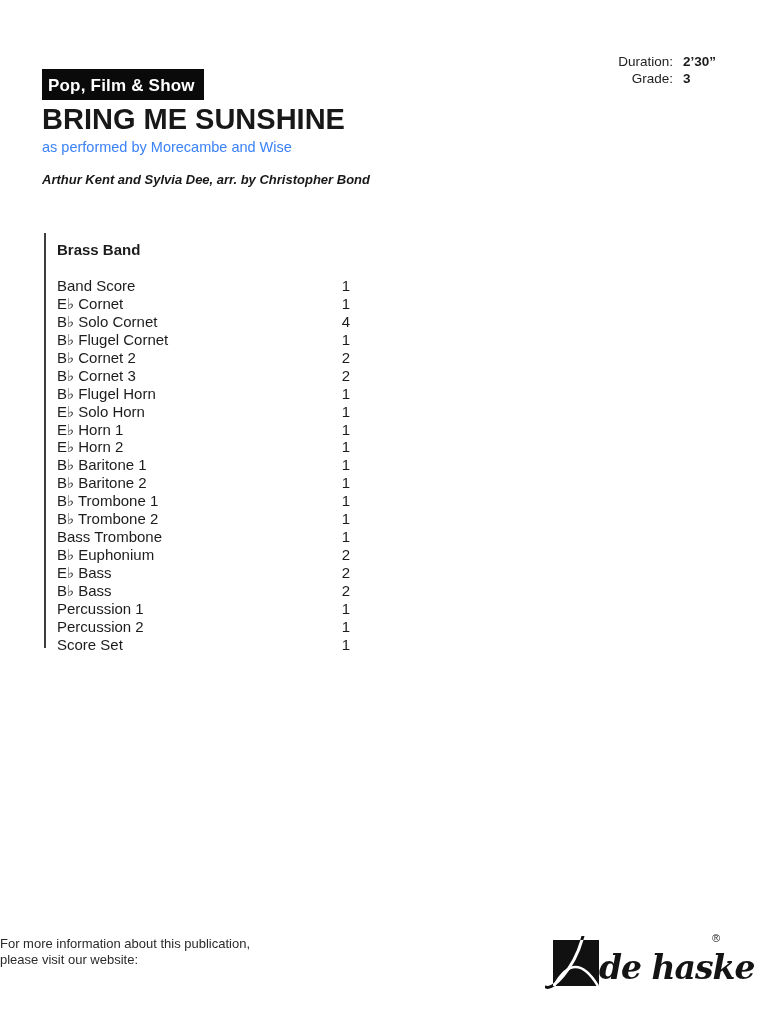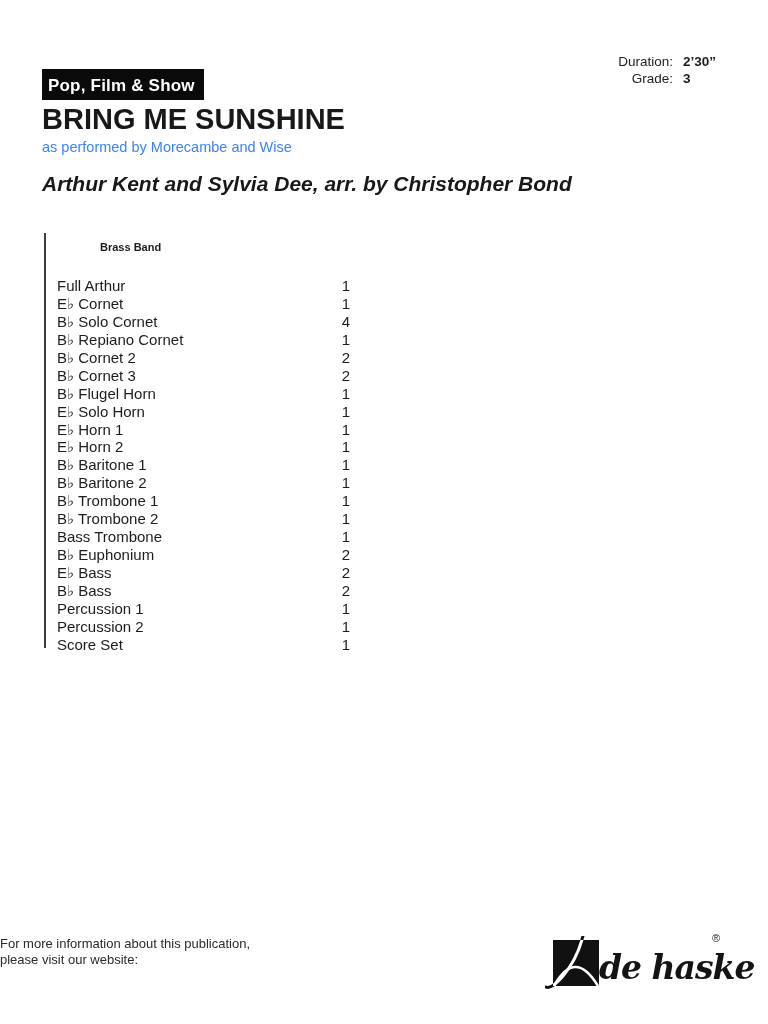--- a/index.html
+++ b/index.html
@@ -19,29 +19,29 @@
     top:53px;right:52px;display:grid;grid-template-columns:auto auto;
     column-gap:10px;font-size:13.5px;line-height:17px;
   }
   .meta .lbl{text-align:right;color:#222;}
   .meta .val{font-weight:bold;text-align:left;}
 
   .title{
     left:42px;top:103px;font-size:29px;font-weight:bold;letter-spacing:0px;color:#181818;
   }
   .subtitle{left:42px;top:139px;font-size:14.5px;color:#3b82f6;}
-  .credits{left:42px;top:172px;font-size:21px;font-weight:bold;font-style:italic;color:#181818;}
+  .credits{left:42px;top:172px;font-size:13px;font-weight:bold;font-style:italic;color:#181818;}
 
   .rule-v{
     left:44px;top:233px;width:2px;height:415px;background:#3d3d3d;
   }
   .instr{
     left:57px;top:241px;width:293px;
   }
-  .instr .head{font-size:11px;font-weight:bold;height:19px;margin-left:43px;}
+  .instr .head{font-size:15px;font-weight:bold;height:19px;}
   .instr .gap{height:17px;}
   .row{
     display:flex;justify-content:space-between;align-items:baseline;
     font-size:15px;height:17.95px;line-height:17.95px;
   }
   .row .qty{text-align:right;}
 
   .footer{
     left:0;top:936px;width:768px;text-align:left;
     font-size:13px;line-height:16px;color:#2a2a2a;
@@ -72,36 +72,36 @@
 <div class="abs credits">Arthur Kent and Sylvia Dee, arr. by Christopher Bond</div>
 
 <div class="abs rule-v"></div>
 
 <div class="abs instr">
   <div class="head">Brass Band</div>
   <div class="gap"></div>
   <div>
 
       <div class="row">
-        <span class="nm">Full Arthur</span>
+        <span class="nm">Band Score</span>
         <span class="qty">1</span>
       </div>
 
       <div class="row">
         <span class="nm">E♭ Cornet</span>
         <span class="qty">1</span>
       </div>
 
       <div class="row">
         <span class="nm">B♭ Solo Cornet</span>
         <span class="qty">4</span>
       </div>
 
       <div class="row">
-        <span class="nm">B♭ Repiano Cornet</span>
+        <span class="nm">B♭ Flugel Cornet</span>
         <span class="qty">1</span>
       </div>
 
       <div class="row">
         <span class="nm">B♭ Cornet 2</span>
         <span class="qty">2</span>
       </div>
 
       <div class="row">
         <span class="nm">B♭ Cornet 3</span>

